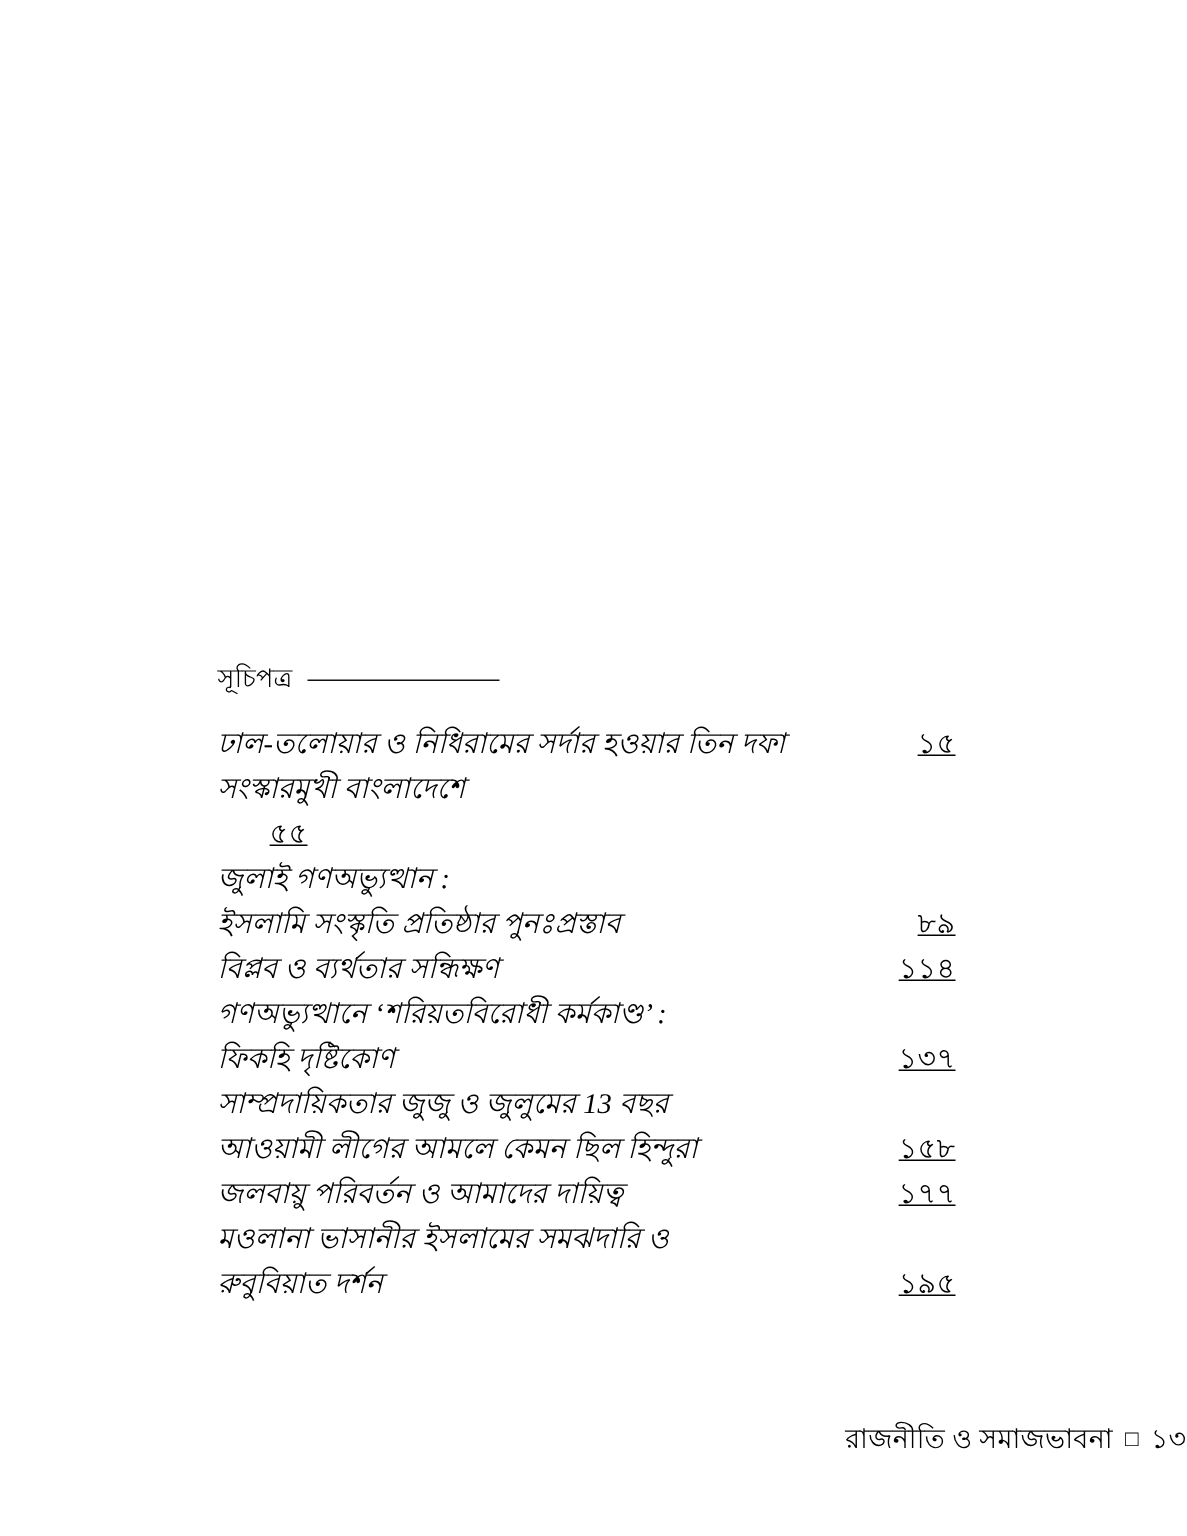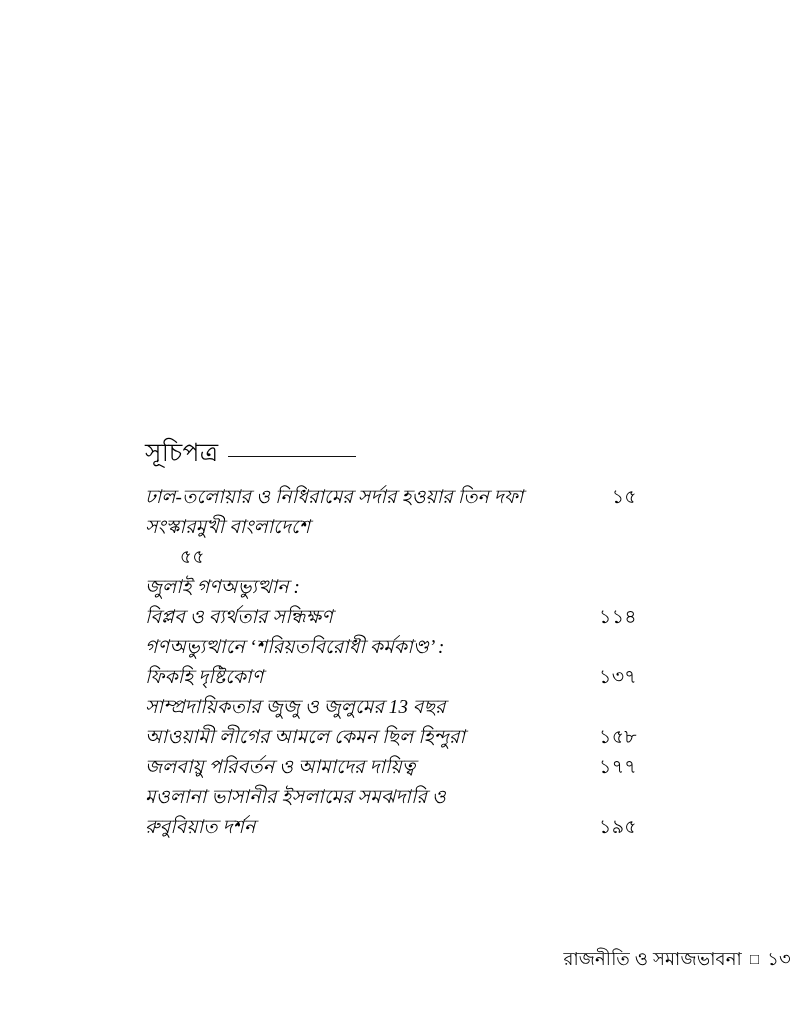--- a/index.html
+++ b/index.html
@@ -32,21 +32,21 @@
   }
 
   
   .toc-heading {
     display: flex;
     align-items: baseline;
     height: 34px;
     margin-bottom: 8px;
   }
   .toc-heading-label {
-    font-size: 25px;
+    font-size: 17px;
     line-height: 26px;
     white-space: nowrap;
     letter-spacing: 0.2px;
   }
   .toc-heading-rule {
     flex: 0 0 128px;
     height: 1.5px;
     background: #111111;
     margin-left: 10px;
     position: relative;
@@ -71,20 +71,21 @@
     flex: 1 1 auto;
     overflow: hidden;
     font-style: italic;
   }
   .toc-page {
     font-size: 19px;
     flex: 0 0 60px;
     text-align: right;
     padding-right: 8px;
     letter-spacing: 0.3px;
+    text-decoration: underline;
   }
   .toc-row.no-page .toc-page {
     visibility: hidden;
   }
 
   
   .footer {
     position: absolute;
     left: 0;
     right: 0;
@@ -128,20 +129,24 @@
           <span class="toc-page"></span>
         </div>
         <div class="toc-row">
           <span class="toc-page">৫৫</span>
         </div>
         <div class="toc-row no-page">
           <span class="toc-title">জুলাই গণঅভ্যুত্থান :</span>
           <span class="toc-page"></span>
         </div>
         <div class="toc-row">
+          <span class="toc-title">ইসলামি সংস্কৃতি প্রতিষ্ঠার পুনঃপ্রস্তাব</span>
+          <span class="toc-page">৮৯</span>
+        </div>
+        <div class="toc-row">
           <span class="toc-title">বিপ্লব ও ব্যর্থতার সন্ধিক্ষণ</span>
           <span class="toc-page">১১৪</span>
         </div>
         <div class="toc-row no-page">
           <span class="toc-title">গণঅভ্যুত্থানে ‘শরিয়তবিরোধী কর্মকাণ্ড’ :</span>
           <span class="toc-page"></span>
         </div>
         <div class="toc-row">
           <span class="toc-title">ফিকহি দৃষ্টিকোণ</span>
           <span class="toc-page">১৩৭</span>

